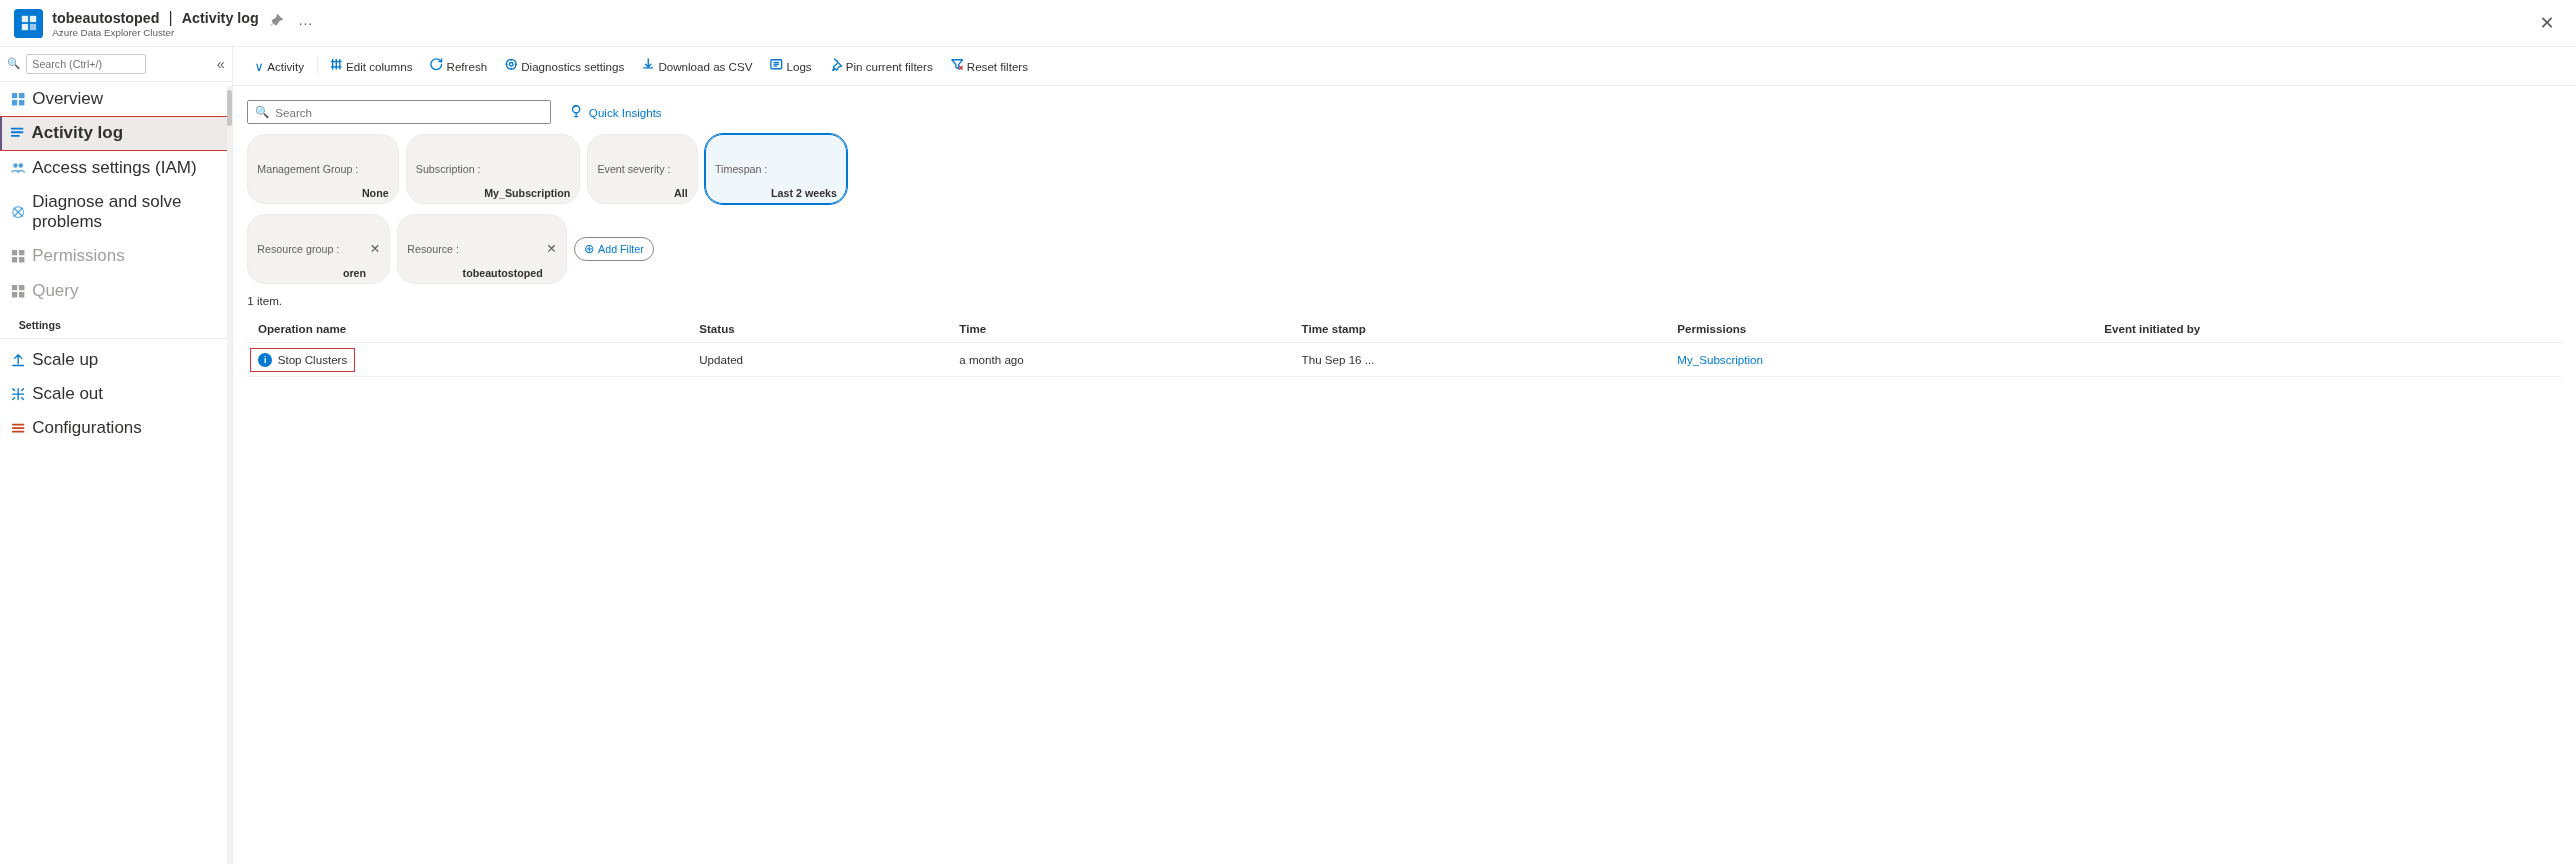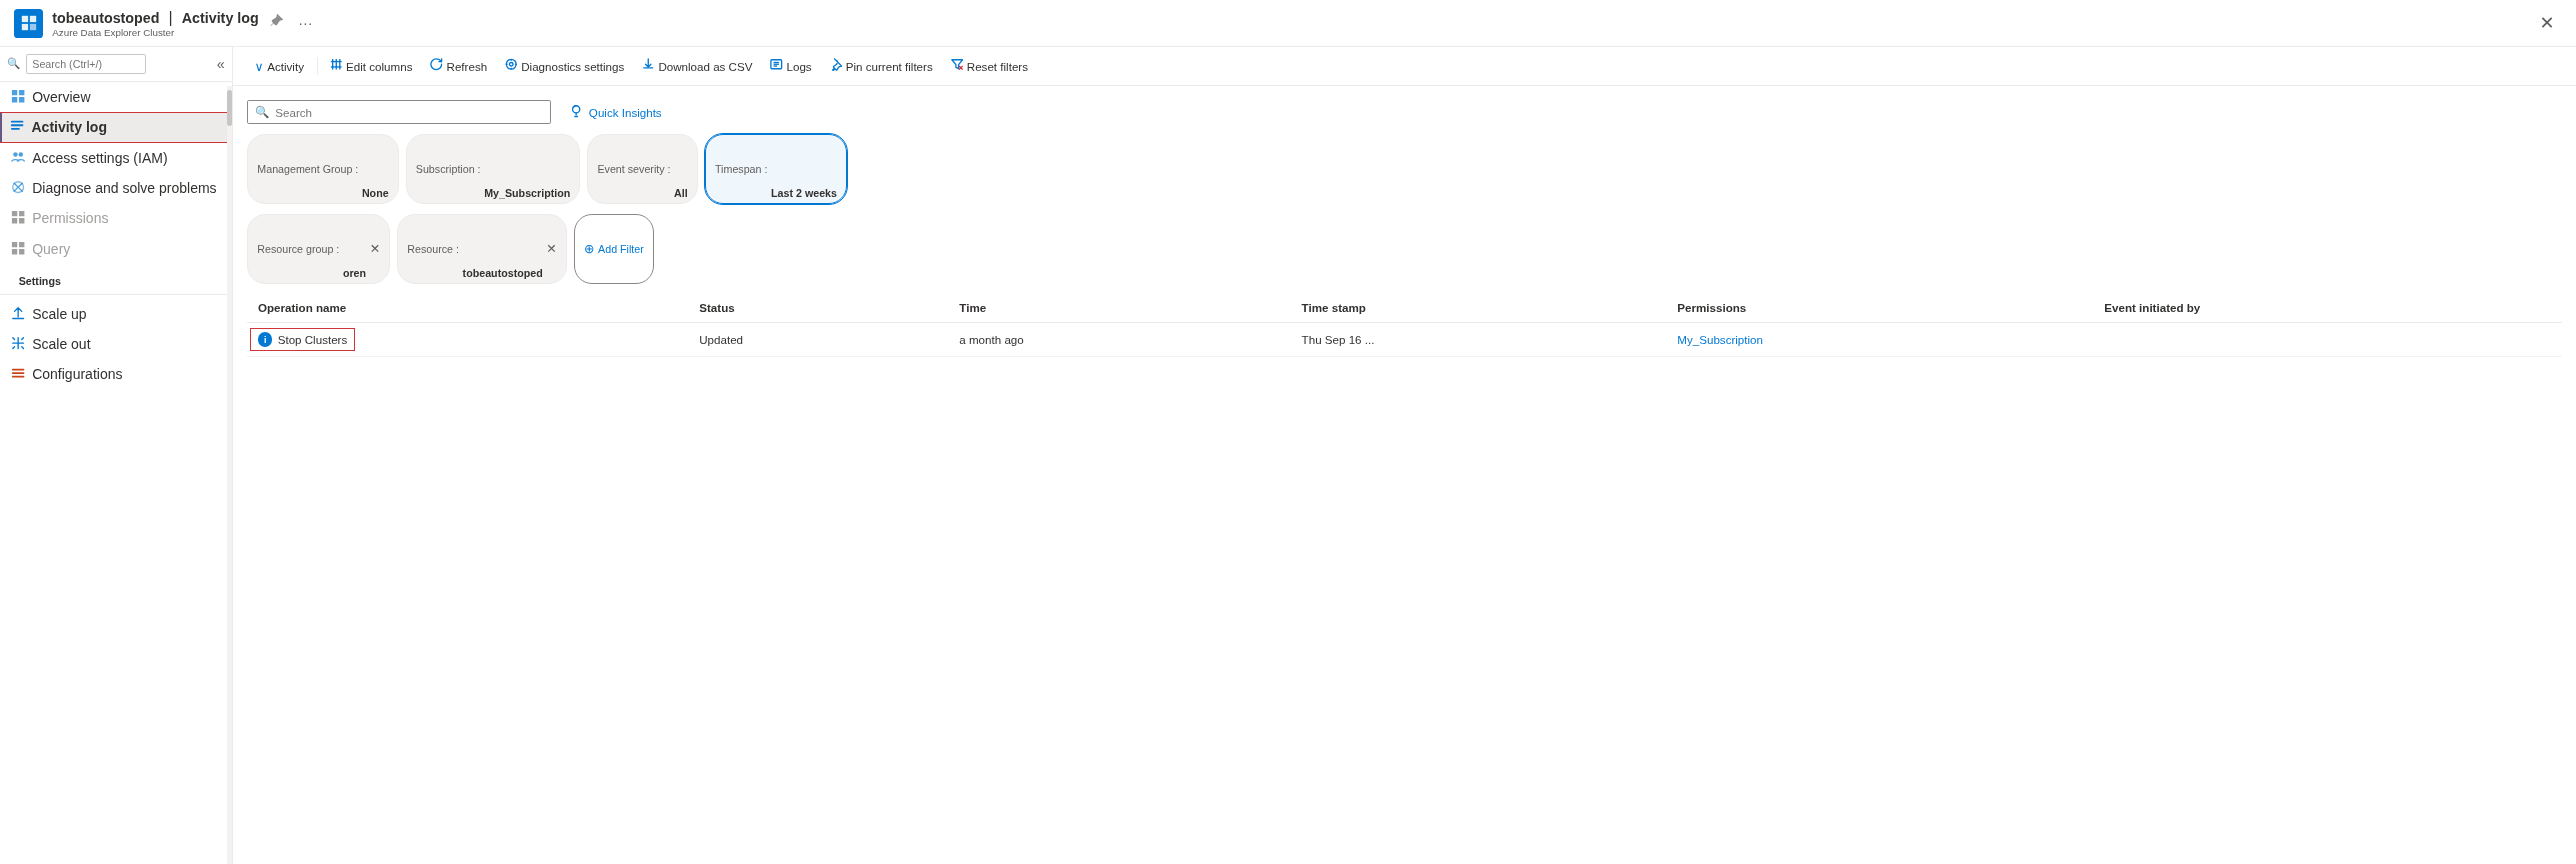--- a/index.html
+++ b/index.html
@@ -118,24 +118,25 @@
     }
     .sidebar-scroll-thumb {
       width: 5.4px;
       height: 36px;
       background: #c8c6c4;
       border-radius: 2.7px;
       margin-top: 3.6px;
     }
     .nav-item {
       display: flex;
+      align-items: center;
       padding: 7.2px 10.7px;
       cursor: pointer;
       gap: 7.2px;
-      font-size: 14px;
+      font-size: 17px;
       color: #323130;
     }
     .nav-item.active {
       background: #edebe9;
       font-weight: 600;
       border-left: 2.7px solid #0078d4;
       padding-left: 8px;
     }
     .nav-item.active-highlighted {
       outline: 1.8px solid #d13438;
@@ -246,20 +247,21 @@
       background: none;
       border: none;
       cursor: pointer;
       font-size: 11.6px;
       color: #0078d4;
     }
     
     
     .filter-row {
       display: flex;
+      align-items: center;
       flex-wrap: wrap;
       gap: 7.2px;
       margin-bottom: 10.7px;
     }
     .filter-chip {
       display: flex;
       align-items: center;
       gap: 3.6px;
       padding: 3.6px 9px;
       background: #f3f2f1;
@@ -623,20 +625,21 @@
           <span class="chip-label">Resource : </span>
           <span class="chip-value">tobeautostoped</span>
           <span class="chip-close">✕</span>
         </div>
         <button class="add-filter-btn">
           <span style="font-size:12.5px; color:#0078d4;">⊕</span>
           <span>Add Filter</span>
         </button>
       </div>
 
+      <div class="item-count">1 item.</div>
 
       <table class="data-table">
         <thead>
           <tr>
             <th>Operation name</th>
             <th>Status</th>
             <th>Time</th>
             <th>Time stamp</th>
             <th>Permissions</th>
             <th>Event initiated by</th>

